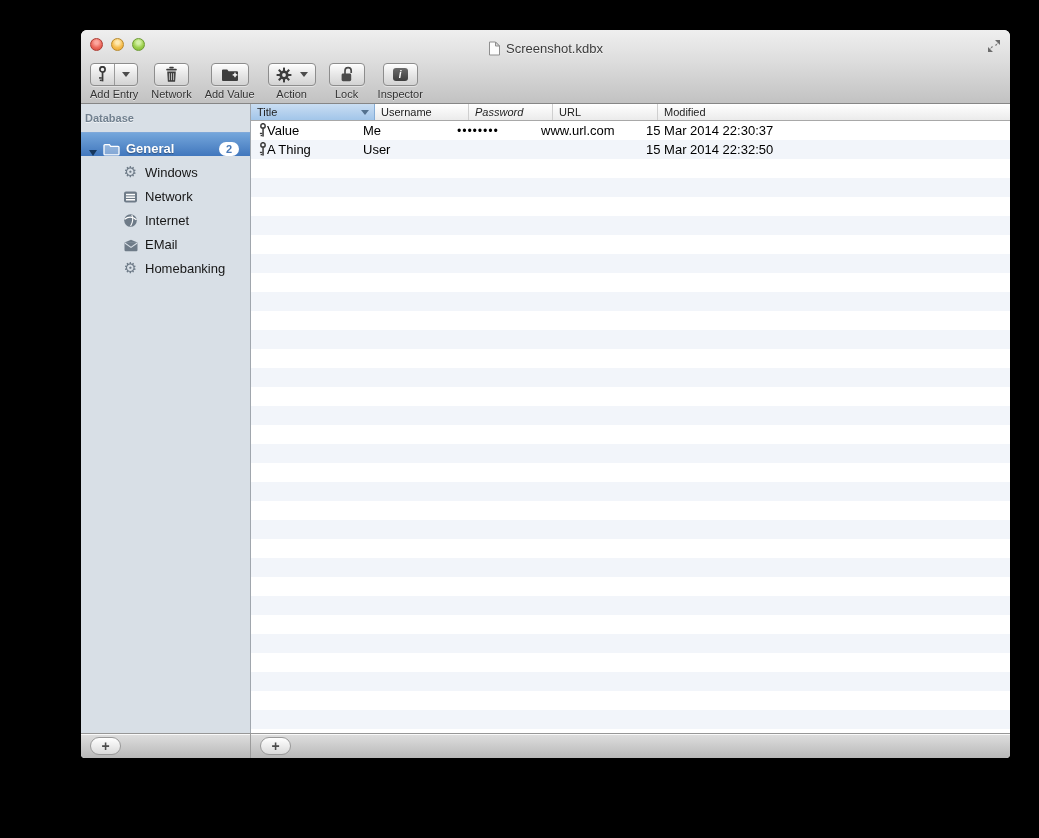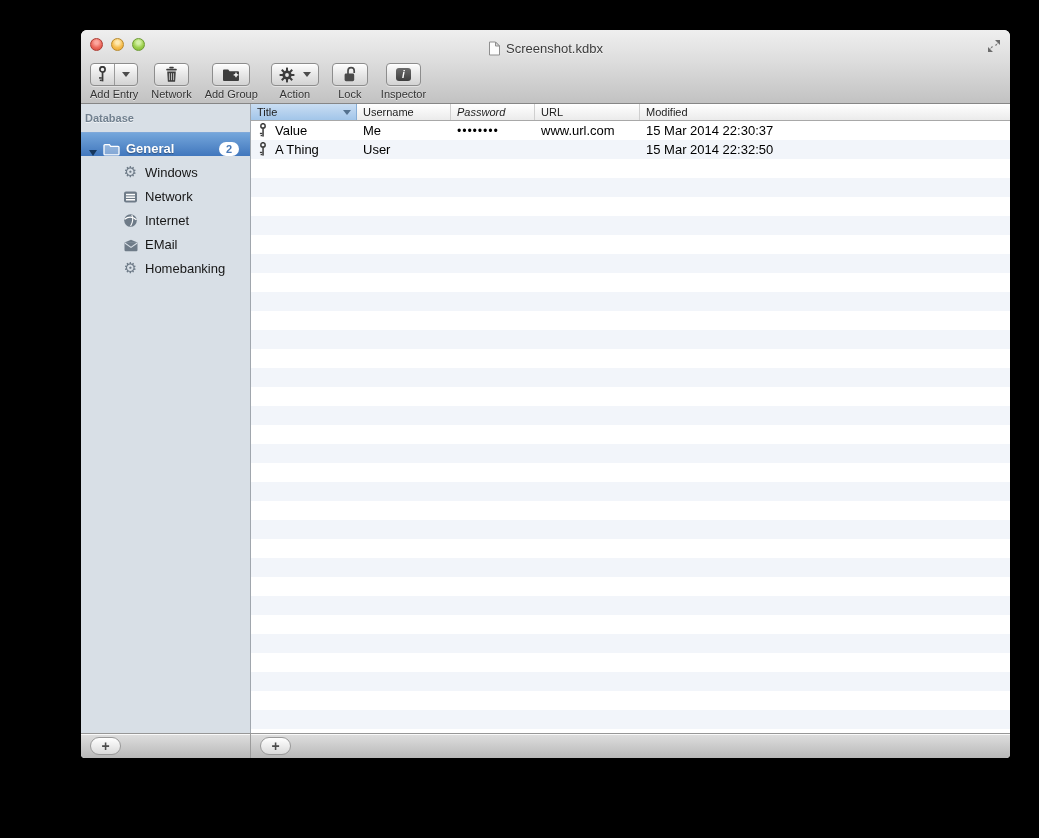--- a/index.html
+++ b/index.html
@@ -74,28 +74,28 @@
   .main { flex:1; display:flex; flex-direction:column; min-width:0; background:#fff; }
 
   .table-header { height:17px; flex:0 0 17px; display:flex;
     background:linear-gradient(#ffffff,#ebebeb); border-bottom:1px solid #a8a8a8;
     box-shadow:inset 0 1px 0 #fff; font-size:11px; color:#1d1d1d; }
   .th { display:flex; align-items:center; padding-left:6px; border-right:1px solid #cfcfcf; }
   .th.sorted { background:linear-gradient(#cadef3,#a2c5e9); border-right:1px solid #86add6; }
   .sort-arrow { margin-left:auto; margin-right:5px; width:0; height:0;
     border-left:4px solid transparent; border-right:4px solid transparent;
     border-top:5px solid #53718f; }
-  .col-title { width:106px; } .col-user { width:94px; } .col-pass { width:84px;font-style:italic; }
+  .col-title { width:124px; } .col-user { width:94px; } .col-pass { width:84px;font-style:italic; }
   .col-url { width:105px; } .col-mod { flex:1; border-right:none; }
 
   .rows { flex:1; background:repeating-linear-gradient(to bottom,
       #ffffff 0 19px, #f2f5fa 19px 38px); }
   .trow { height:19px; display:flex; align-items:center; font-size:13px; color:#000; }
   .cell { display:flex; align-items:center; padding-left:6px; overflow:hidden; white-space:nowrap; }
-  .cell-title { width:106px; padding-left:8px; gap:8px; }
+  .cell-title { width:106px; padding-left:8px; }
   .cell-pass { letter-spacing:1px; font-size:12px; }
 
   
   .bottom { height:25px; flex:0 0 25px; display:flex;
     border-top:1px solid #979797; }
   .bottom-sect { background:linear-gradient(#dfdfdf,#b8b8b8);
     box-shadow:inset 0 1px 0 rgba(255,255,255,.8); display:flex; align-items:center; }
   .bottom-left { width:170px; flex:0 0 170px; border-right:1px solid #9b9b9b; }
   .bottom-right { flex:1; }
   .plus-btn { margin-left:9px; width:31px; height:18px; border-radius:9px;
@@ -170,21 +170,21 @@
       <div class="tool-item">
         <div class="tool-btn btn-single">
           <span>
             <svg width="18" height="15" viewBox="0 0 18 15">
               <path d="M1 3.5 a1 1 0 0 1 1-1 h4.2 l1.4 1.8 h8.4 a1 1 0 0 1 1 1 v7.7 a1 1 0 0 1-1 1 H2 a1 1 0 0 1-1-1 z" fill="#3d3d3d"></path>
               <rect x="11.7" y="7.2" width="4.6" height="1.4" fill="#fff"></rect>
               <rect x="13.3" y="5.6" width="1.4" height="4.6" fill="#fff"></rect>
             </svg>
           </span>
         </div>
-        <span class="tool-label">Add Group</span>
+        <span class="tool-label">Add Value</span>
       </div>
 
       <div class="tool-item">
         <div class="tool-btn">
           <div class="seg">
             <svg width="16" height="16" viewBox="0 0 16 16">
               <g fill="#3d3d3d">
                 <g>
                   <rect x="7" y="0.6" width="2" height="3.4"></rect>
                   <rect x="7" y="0.6" width="2" height="3.4" transform="rotate(45 8 8)"></rect>

